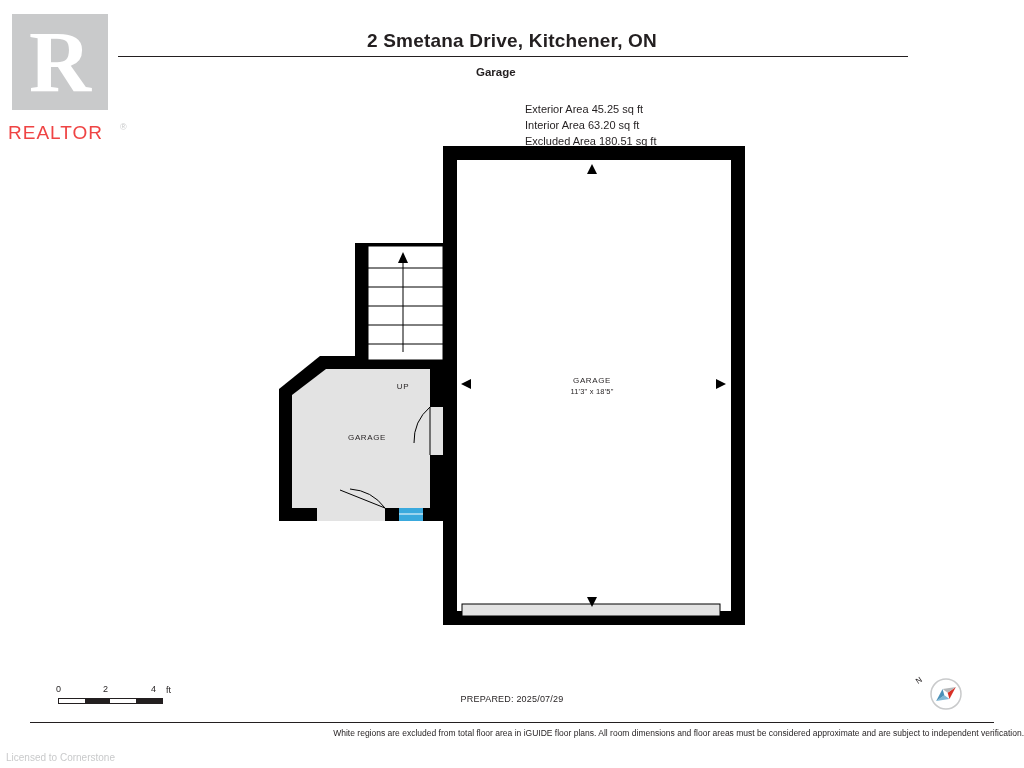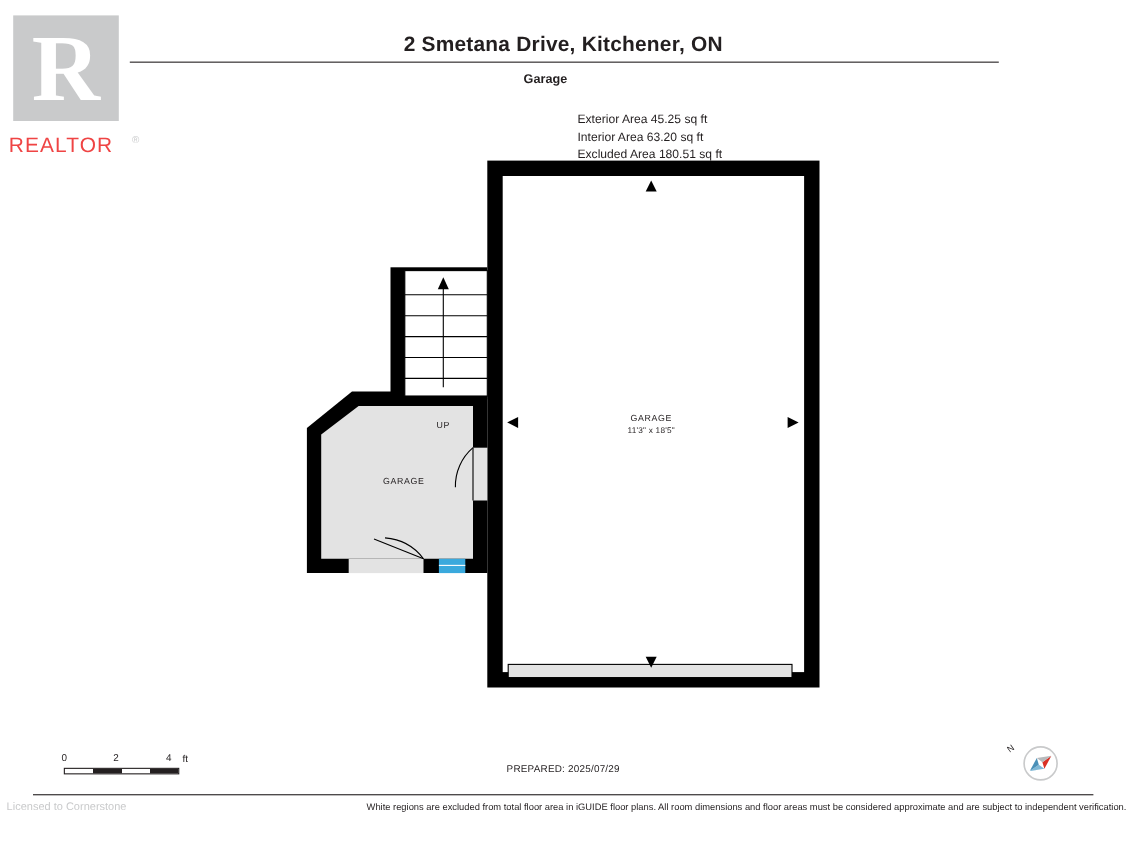--- a/index.html
+++ b/index.html
@@ -215,21 +215,21 @@
     left: 0;
     top: 728px;
     width: 1024px;
     text-align: right;
     font-size: 8.5px;
     color: #231f20;
   }
   #license {
     position: absolute;
     left: 6px;
-    top: 728px;
+    top: 752px;
     font-size: 10px;
     color: #c9cacb;
   }
 </style>
 </head>
 <body>
 
 <div id="realtor-logo">
   <div class="logo-box"></div>
   <div class="logo-r">R</div>

